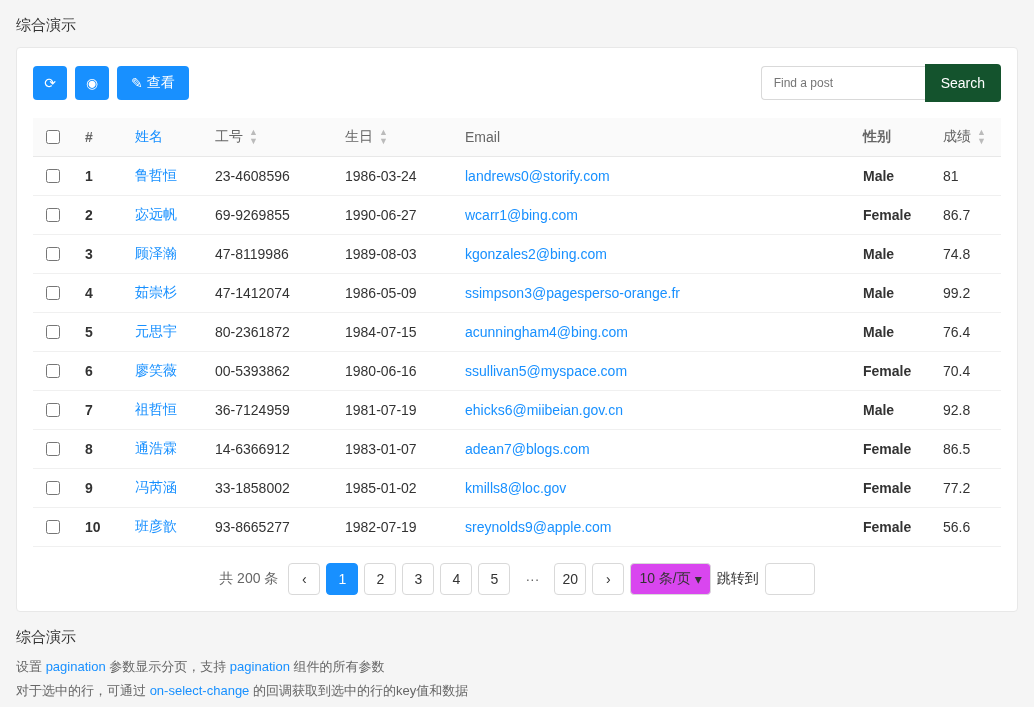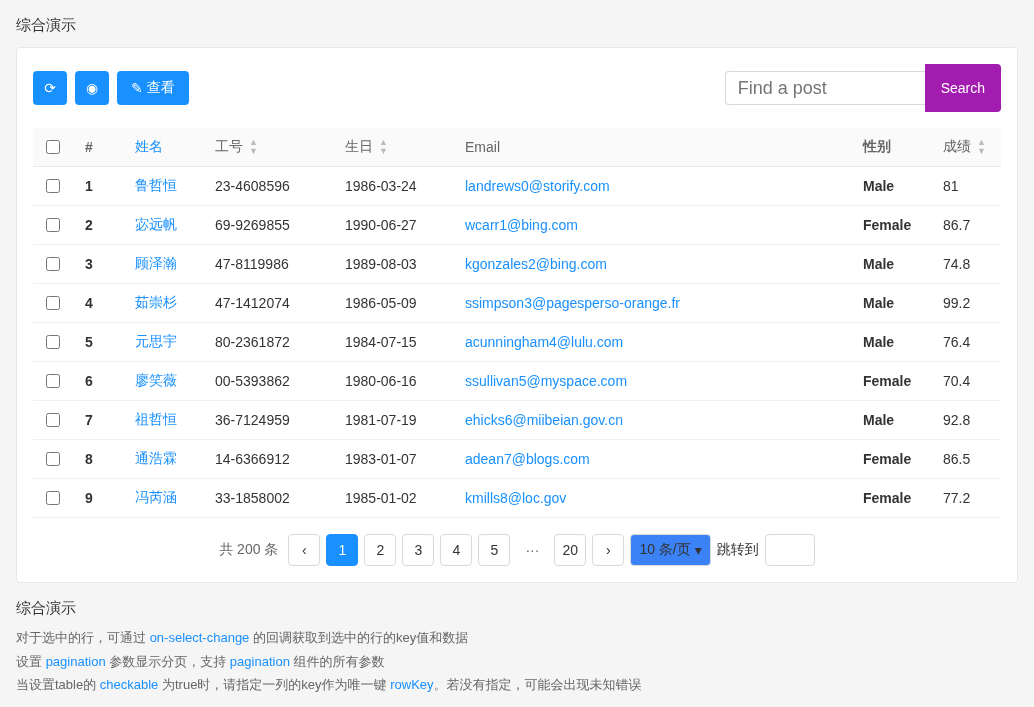--- a/index.html
+++ b/index.html
@@ -7,22 +7,22 @@
     .page-wrapper { padding: 16px; max-width: 1034px; margin: 0 auto; }
     .page-title { font-size: 15px; color: #333; margin-bottom: 12px; font-weight: normal; }
     .card { background: #fff; border: 1px solid #e8e8e8; border-radius: 4px; padding: 16px; }
     .toolbar { display: flex; align-items: center; justify-content: space-between; margin-bottom: 16px; }
     .toolbar-left { display: flex; gap: 8px; }
     .btn { display: inline-flex; align-items: center; justify-content: center; border: none; border-radius: 4px; cursor: pointer; padding: 6px 10px; font-size: 14px; }
     .btn-primary { background: #1890ff; color: #fff; }
     .btn-icon { width: 34px; height: 34px; padding: 0; }
     .btn-view { background: #1890ff; color: #fff; padding: 6px 14px; }
     .search-area { display: flex; align-items: center; gap: 0; }
-    .search-input { border: 1px solid #d9d9d9; border-right: none; border-radius: 4px 0 0 4px; padding: 6px 12px; height: 34px; width: 200px; font-size: 18px; outline: none; color: #999; }
-    .search-btn { background: #a21caf; color: #fff; border: none; border-radius: 0 4px 4px 0; height: 48px; padding: 8px 16px; cursor: pointer; font-size: 14px; }
+    .search-input { border: 1px solid #d9d9d9; border-right: none; border-radius: 4px 0 0 4px; padding: 6px 12px; height: 34px; width: 164px; font-size: 12px; outline: none; color: #999; }
+    .search-btn { background: #14532d; color: #fff; border: none; border-radius: 0 4px 4px 0; height: 38px; padding: 8px 16px; cursor: pointer; font-size: 14px; }
     table { width: 100%; border-collapse: collapse; }
     thead tr { background: #fafafa; border-bottom: 1px solid #e8e8e8; }
     th { padding: 10px 12px; font-weight: 500; color: #666; text-align: left; border-bottom: 1px solid #e8e8e8; white-space: nowrap; }
     th.sortable { cursor: pointer; user-select: none; }
     td { padding: 10px 12px; border-bottom: 1px solid #f0f0f0; color: #333; }
     .col-check { width: 40px; }
     .col-num { width: 50px; font-weight: bold; }
     .col-name { width: 80px; color: #1890ff; }
     .col-id { width: 130px; }
     .col-birth { width: 120px; }
@@ -30,21 +30,21 @@
     .col-gender { width: 80px; font-weight: bold; }
     .col-score { width: 70px; }
     .link-text { color: #1890ff; text-align: right; }
     .checkbox-cell { display: flex; align-items: center; justify-content: center; }
     input[type=checkbox] { width: 14px; height: 14px; cursor: pointer; }
     .pagination { display: flex; align-items: center; justify-content: center; gap: 6px; margin-top: 16px; }
     .page-info { color: #666; margin-right: 4px; }
     .page-btn { width: 32px; height: 32px; display: inline-flex; align-items: center; justify-content: center; border: 1px solid #d9d9d9; border-radius: 4px; cursor: pointer; font-size: 14px; background: #fff; color: #333; }
     .page-btn.active { background: #1890ff; color: #fff; border-color: #1890ff; }
     .page-ellipsis { width: 32px; height: 32px; display: inline-flex; align-items: center; justify-content: center; color: #666; }
-    .page-size-select { display: flex; align-items: center; border: 1px solid #d9d9d9; border-radius: 4px; padding: 4px 8px; background: #3b82f6; cursor: pointer; height: 32px; font-size: 14px; gap: 4px; }
+    .page-size-select { display: flex; align-items: center; border: 1px solid #d9d9d9; border-radius: 4px; padding: 4px 8px; background: #d946ef; cursor: pointer; height: 32px; font-size: 14px; gap: 4px; }
     .goto-section { display: flex; align-items: center; gap: 6px; color: #333; margin-left: 0; }
     .goto-input { width: 50px; height: 32px; border: 1px solid #d9d9d9; border-radius: 4px; text-align: center; font-size: 14px; outline: none; }
     .description-section { margin-top: 16px; }
     .desc-title { font-size: 15px; color: #333; margin-bottom: 8px; }
     .desc-body { font-size: 13px; line-height: 1.8; color: #666; }
     .desc-body .highlight { color: #1890ff; }
     .sort-arrows { display: inline-flex; flex-direction: column; font-size: 9px; line-height: 1; margin-left: 2px; color: #bbb; vertical-align: middle; }
     .sort-arrows span { display: block; }
   </style>
 </head>
@@ -158,21 +158,21 @@
           <tr>
       <td class="col-check">
         <div class="checkbox-cell">
                 <input type="checkbox" style="">
               </div>
       </td>
       <td class="col-num"><strong>5</strong></td>
       <td class="col-name"><span class="link-text">元思宇</span></td>
       <td class="col-id">80-2361872</td>
       <td class="col-birth">1984-07-15</td>
-      <td class="col-email"><span class="link-text">acunningham4@lulu.com</span></td>
+      <td class="col-email"><span class="link-text">acunningham4@bing.com</span></td>
       <td class="col-gender">Male</td>
       <td class="col-score">76.4</td>
     </tr>
           <tr>
       <td class="col-check">
         <div class="checkbox-cell">
                 <input type="checkbox" style="">
               </div>
       </td>
       <td class="col-num"><strong>6</strong></td>
@@ -217,20 +217,34 @@
                 <input type="checkbox" style="">
               </div>
       </td>
       <td class="col-num"><strong>9</strong></td>
       <td class="col-name"><span class="link-text">冯芮涵</span></td>
       <td class="col-id">33-1858002</td>
       <td class="col-birth">1985-01-02</td>
       <td class="col-email"><span class="link-text">kmills8@loc.gov</span></td>
       <td class="col-gender">Female</td>
       <td class="col-score">77.2</td>
+    </tr>
+          <tr>
+      <td class="col-check">
+        <div class="checkbox-cell">
+                <input type="checkbox" style="">
+              </div>
+      </td>
+      <td class="col-num"><strong>10</strong></td>
+      <td class="col-name"><span class="link-text">班彦歆</span></td>
+      <td class="col-id">93-8665277</td>
+      <td class="col-birth">1982-07-19</td>
+      <td class="col-email"><span class="link-text">sreynolds9@apple.com</span></td>
+      <td class="col-gender">Female</td>
+      <td class="col-score">56.6</td>
     </tr>
         </tbody>
     </table>
 
     <div class="pagination">
       <span class="page-info">共 200 条</span>
       <button class="page-btn">‹</button>
       <button class="page-btn active">1</button>
       <button class="page-btn">2</button>
       <button class="page-btn">3</button>
@@ -247,24 +261,24 @@
         <span>跳转到</span>
         <input type="text" class="goto-input" style="">
       </div>
     </div>
   </div>
 
   <div class="description-section">
     <div class="desc-title">综合演示</div>
     <div class="desc-body">
       <div>
+        <span>设置 </span><span class="highlight">pagination</span><span> 参数显示分页，支持 </span><span class="highlight">pagination</span><span> 组件的所有参数</span>
+      </div>
+      <div>
         <span>对于选中的行，可通过 </span><span class="highlight">on-select-change</span><span> 的回调获取到选中的行的key值和数据</span>
-      </div>
-      <div>
-        <span>设置 </span><span class="highlight">pagination</span><span> 参数显示分页，支持 </span><span class="highlight">pagination</span><span> 组件的所有参数</span>
       </div>
       <div>
         <span>当设置table的 </span><span class="highlight">checkable</span><span> 为true时，请指定一列的key作为唯一键 </span><span class="highlight">rowKey</span><span>。若没有指定，可能会出现未知错误</span>
       </div>
     </div>
 
   </div>
 </div>
 
 </body></html>

